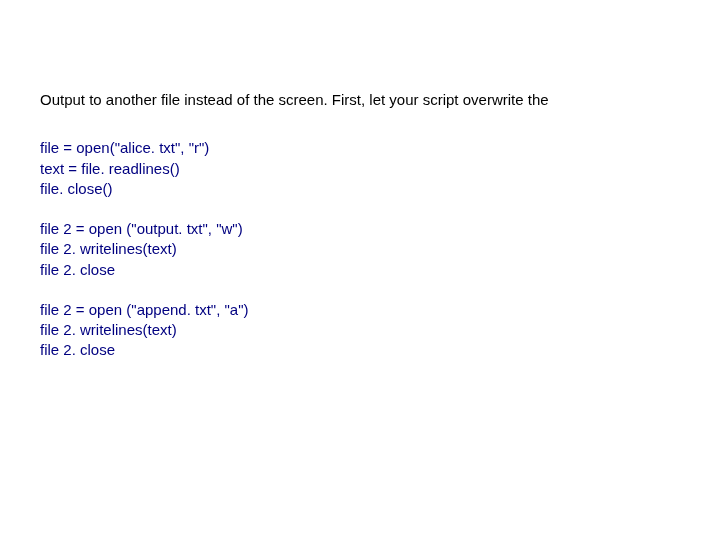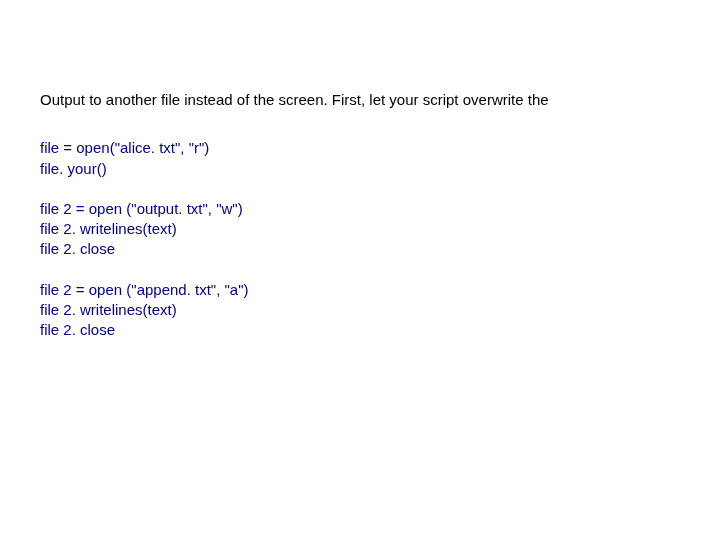--- a/index.html
+++ b/index.html
@@ -30,21 +30,22 @@
 <body>
 
 <div class="page">
 
   <div class="instruction">
     <span>Output to another file instead of the screen. First, let your script overwrite the</span><br>
   </div>
 
   <div class="code-block">
     <div>file = open("alice. txt", "r")</div>
-    <div>file. your()</div>
+    <div>text = file. readlines()</div>
+    <div>file. close()</div>
   </div>
 
   <div class="code-block">
     <div>file 2 = open ("output. txt", "w")</div>
     <div>file 2. writelines(text)</div>
     <div>file 2. close</div>
   </div>
 
   <div class="code-block">
     <div>file 2 = open ("append. txt", "a")</div>

